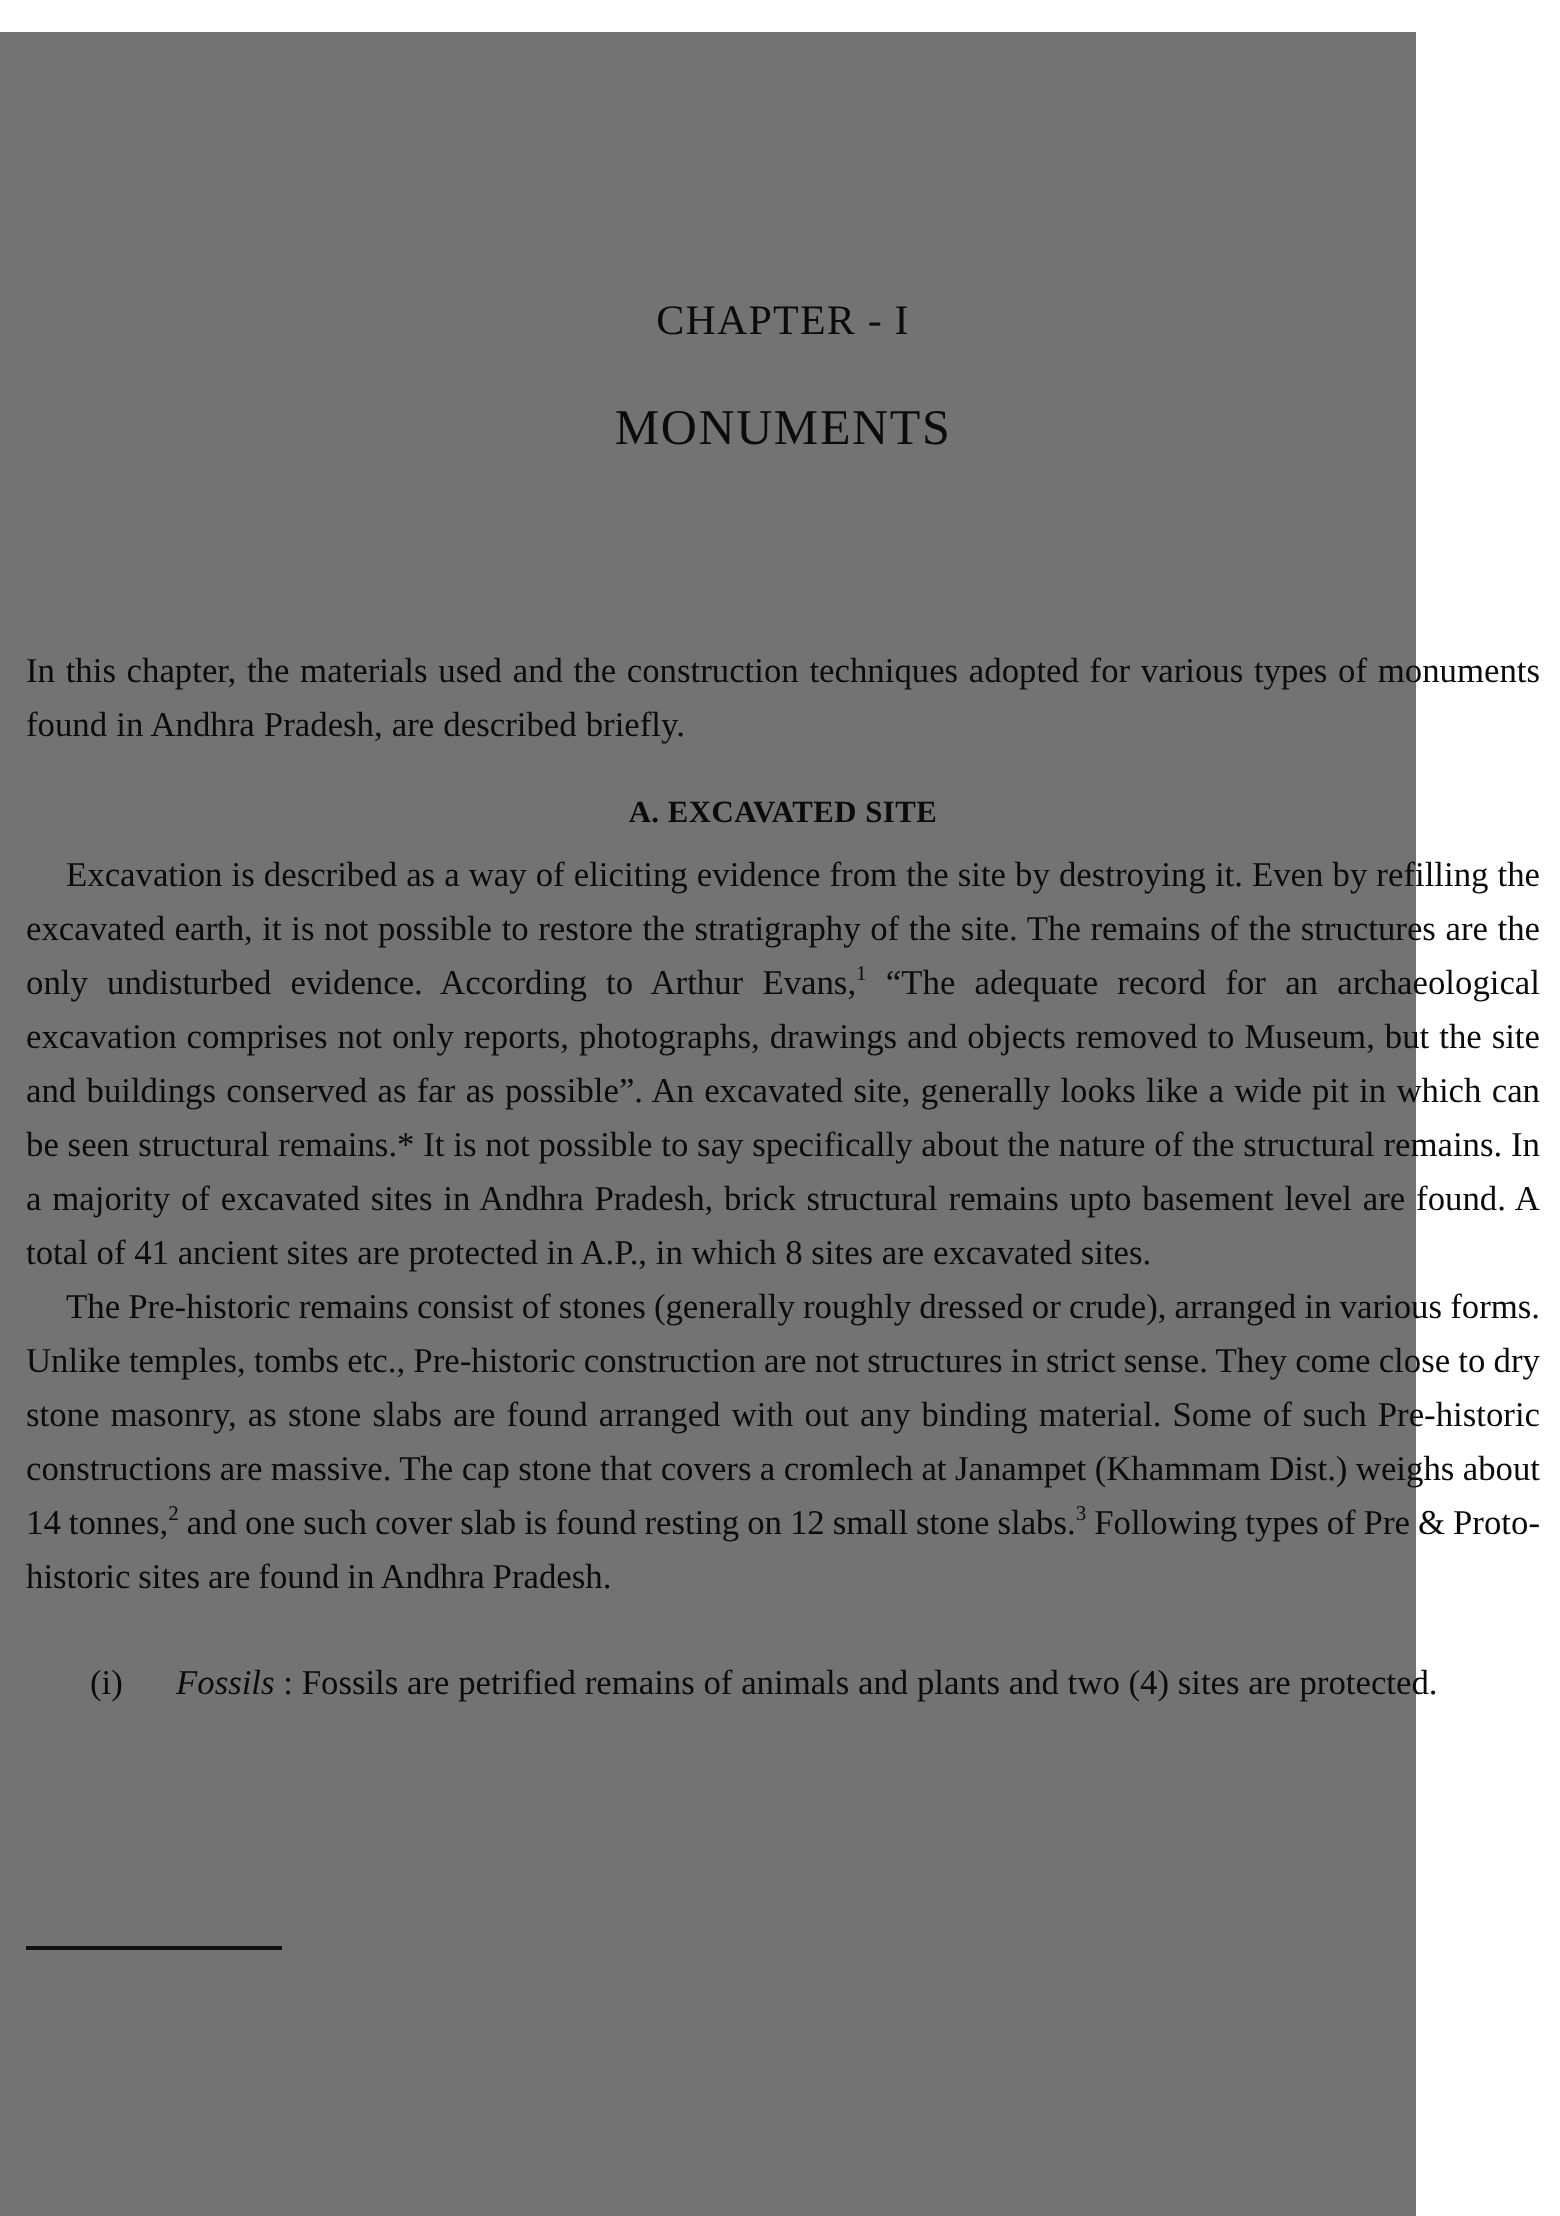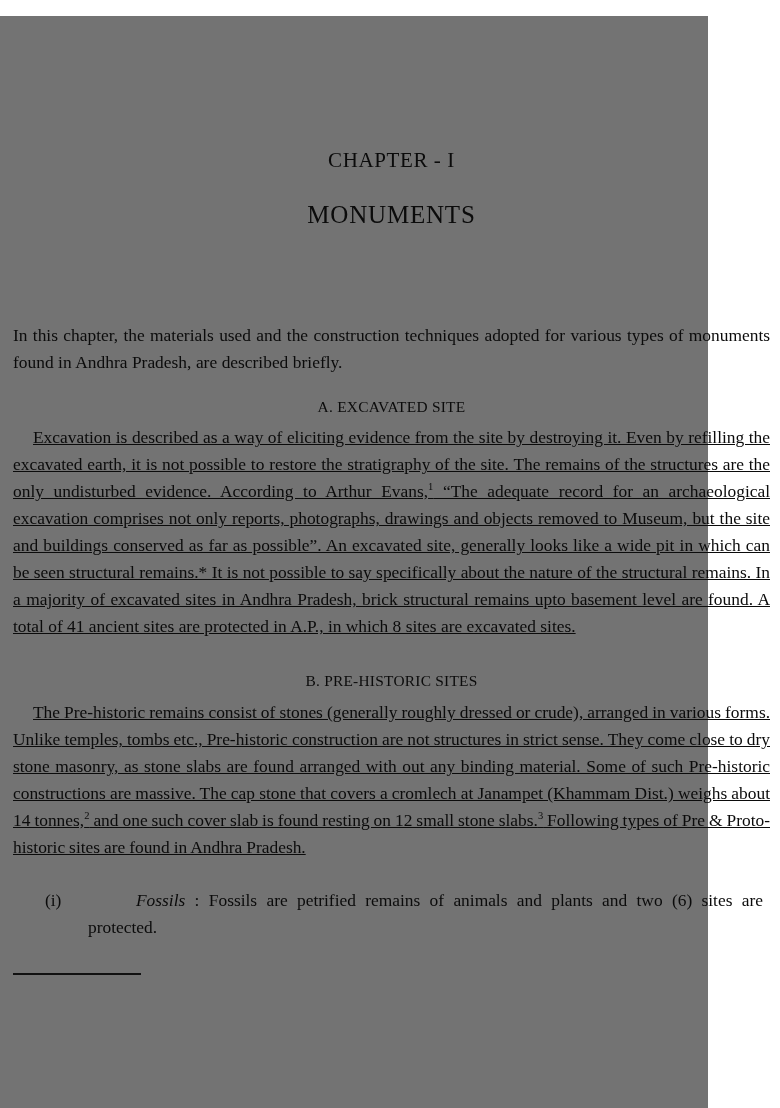--- a/index.html
+++ b/index.html
@@ -60,35 +60,34 @@
     text-align: justify;
     text-justify: inter-word;
     word-spacing: 0.2px;
   }
 
   .section-heading {
     text-align: center;
     font-size: 15.4px;
     letter-spacing: 0.25px;
     margin: 22px 0 8px 0;
-    font-weight: 400;
+    font-weight: 700;
   }
   .section-heading.b-head {
     margin-top: 32px;
     margin-bottom: 9px;
   }
 
   p.para {
     margin: 0;
     font-size: 17.4px;
     line-height: 27px;
     text-align: justify;
     text-justify: inter-word;
     text-indent: 20px;
-    text-decoration: underline;
   }
 
   p.para.tight {
     word-spacing: -0.4px;
   }
 
   sup.fn {
     font-size: 10.5px;
     vertical-align: super;
     line-height: 0;
@@ -111,21 +110,20 @@
     text-align: left;
   }
   .list-body {
     flex: 1 1 auto;
     text-align: justify;
     text-justify: inter-word;
     padding-right: 7px;
   }
   .list-body i {
     font-style: italic;
-    margin-left: 48px;
   }
 
   
   .footnote-area {
     position: absolute;
     left: 13px;
     top: 957px;
     width: 757px;
   }
   .footnote-rule {
@@ -152,31 +150,30 @@
     </div>
 
     <div class="intro">In this chapter, the materials used and the construction techniques adopted for various types of monuments found in Andhra Pradesh, are described briefly.</div>
 
     <div class="section-heading">A. EXCAVATED SITE</div>
 
     <p class="para">
       <span>Excavation is described as a way of eliciting evidence from the site by destroying it. Even by refilling the excavated earth, it is not possible to restore the stratigraphy of the site. The remains of the structures are the only undisturbed evidence. According to Arthur Evans,</span><sup class="fn">1</sup><span> “The adequate record for an archaeological excavation comprises not only reports, photographs, drawings and objects removed to Museum, but the site and buildings conserved as far as possible”. An excavated site, generally looks like a wide pit in which can be seen structural remains.* It is not possible to say specifically about the nature of the structural remains. In a majority of excavated sites in Andhra Pradesh, brick structural remains upto basement level are found. A total of 41 ancient sites are protected in A.P., in which 8 sites are excavated sites.</span>
     </p>
 
-    <div class="section-heading b-head">B. PRE-HISTORIC SITES</div>
 
     <p class="para tight">
       <span>The Pre-historic remains consist of stones (generally roughly dressed or crude), arranged in various forms. Unlike temples, tombs etc., Pre-historic construction are not structures in strict sense. They come close to dry stone masonry, as stone slabs are found arranged with out any binding material. Some of such Pre-historic constructions are massive. The cap stone that covers a cromlech at Janampet (Khammam Dist.) weighs about 14 tonnes,</span><sup class="fn">2</sup><span> and one such cover slab is found resting on 12 small stone slabs.</span><sup class="fn">3</sup><span> Following types of Pre &amp; Proto-historic sites are found in Andhra Pradesh.</span>
     </p>
 
     <div class="list">
       <div class="list-item">
         <span class="list-marker">(i)</span>
         <span class="list-body">
-          <i>Fossils</i><span> : Fossils are petrified remains of animals and plants and two (6) sites are protected.</span>
+          <i>Fossils</i><span> : Fossils are petrified remains of animals and plants and two (4) sites are protected.</span>
         </span>
       </div>
     </div>
 
   </div>
 
   <div class="footnote-area">
     <div class="footnote-rule"></div>
   </div>
 </div>

